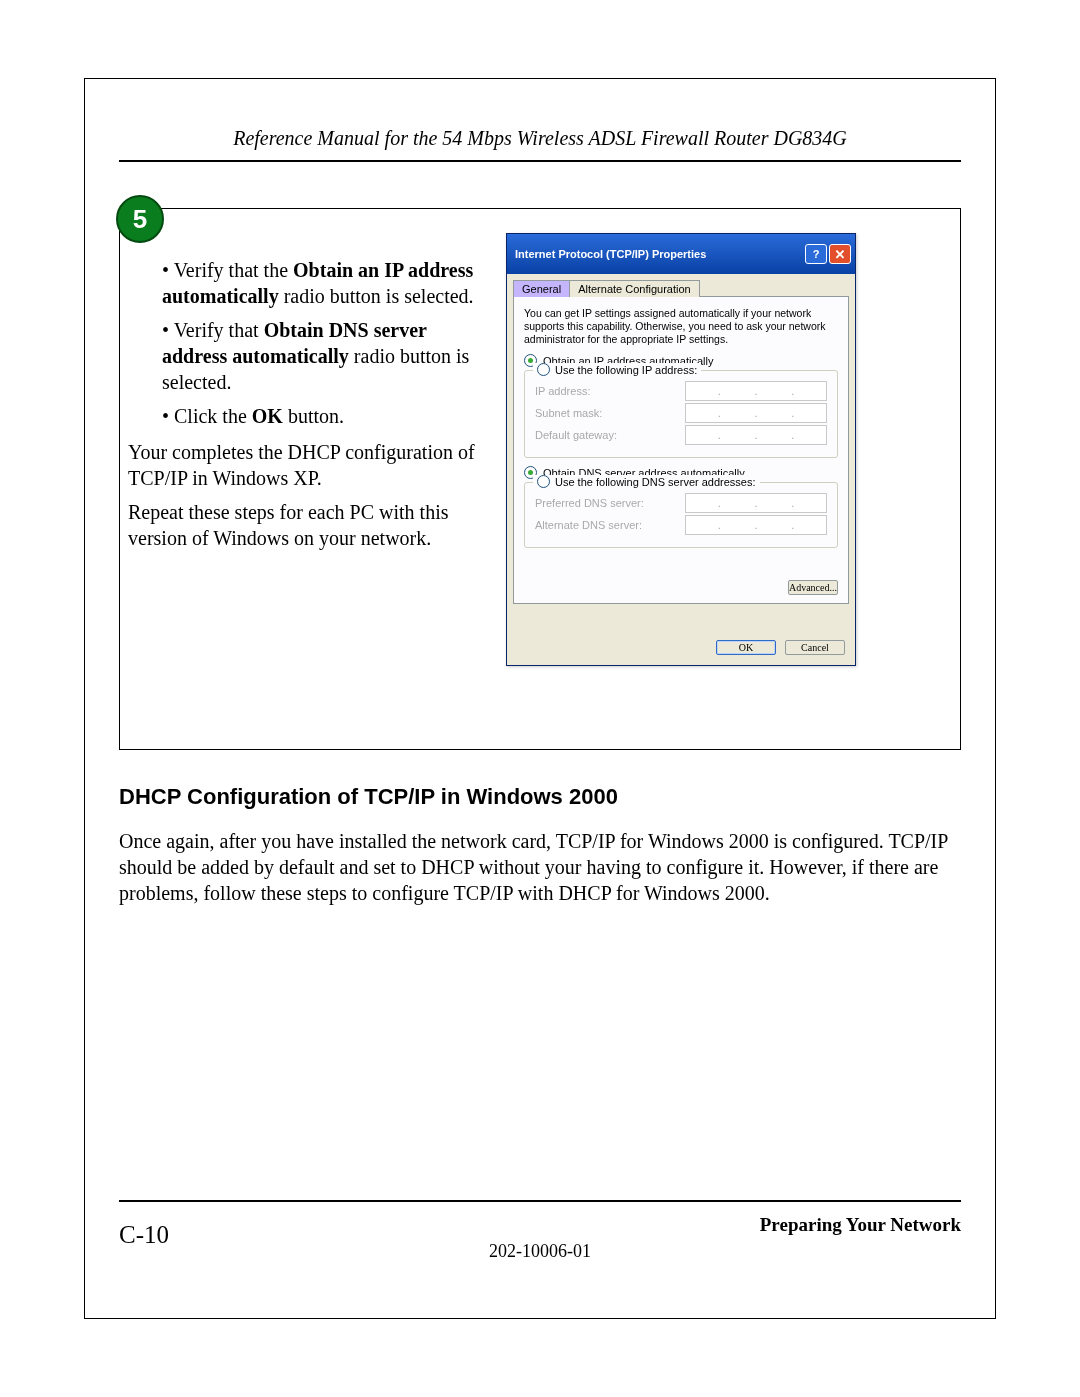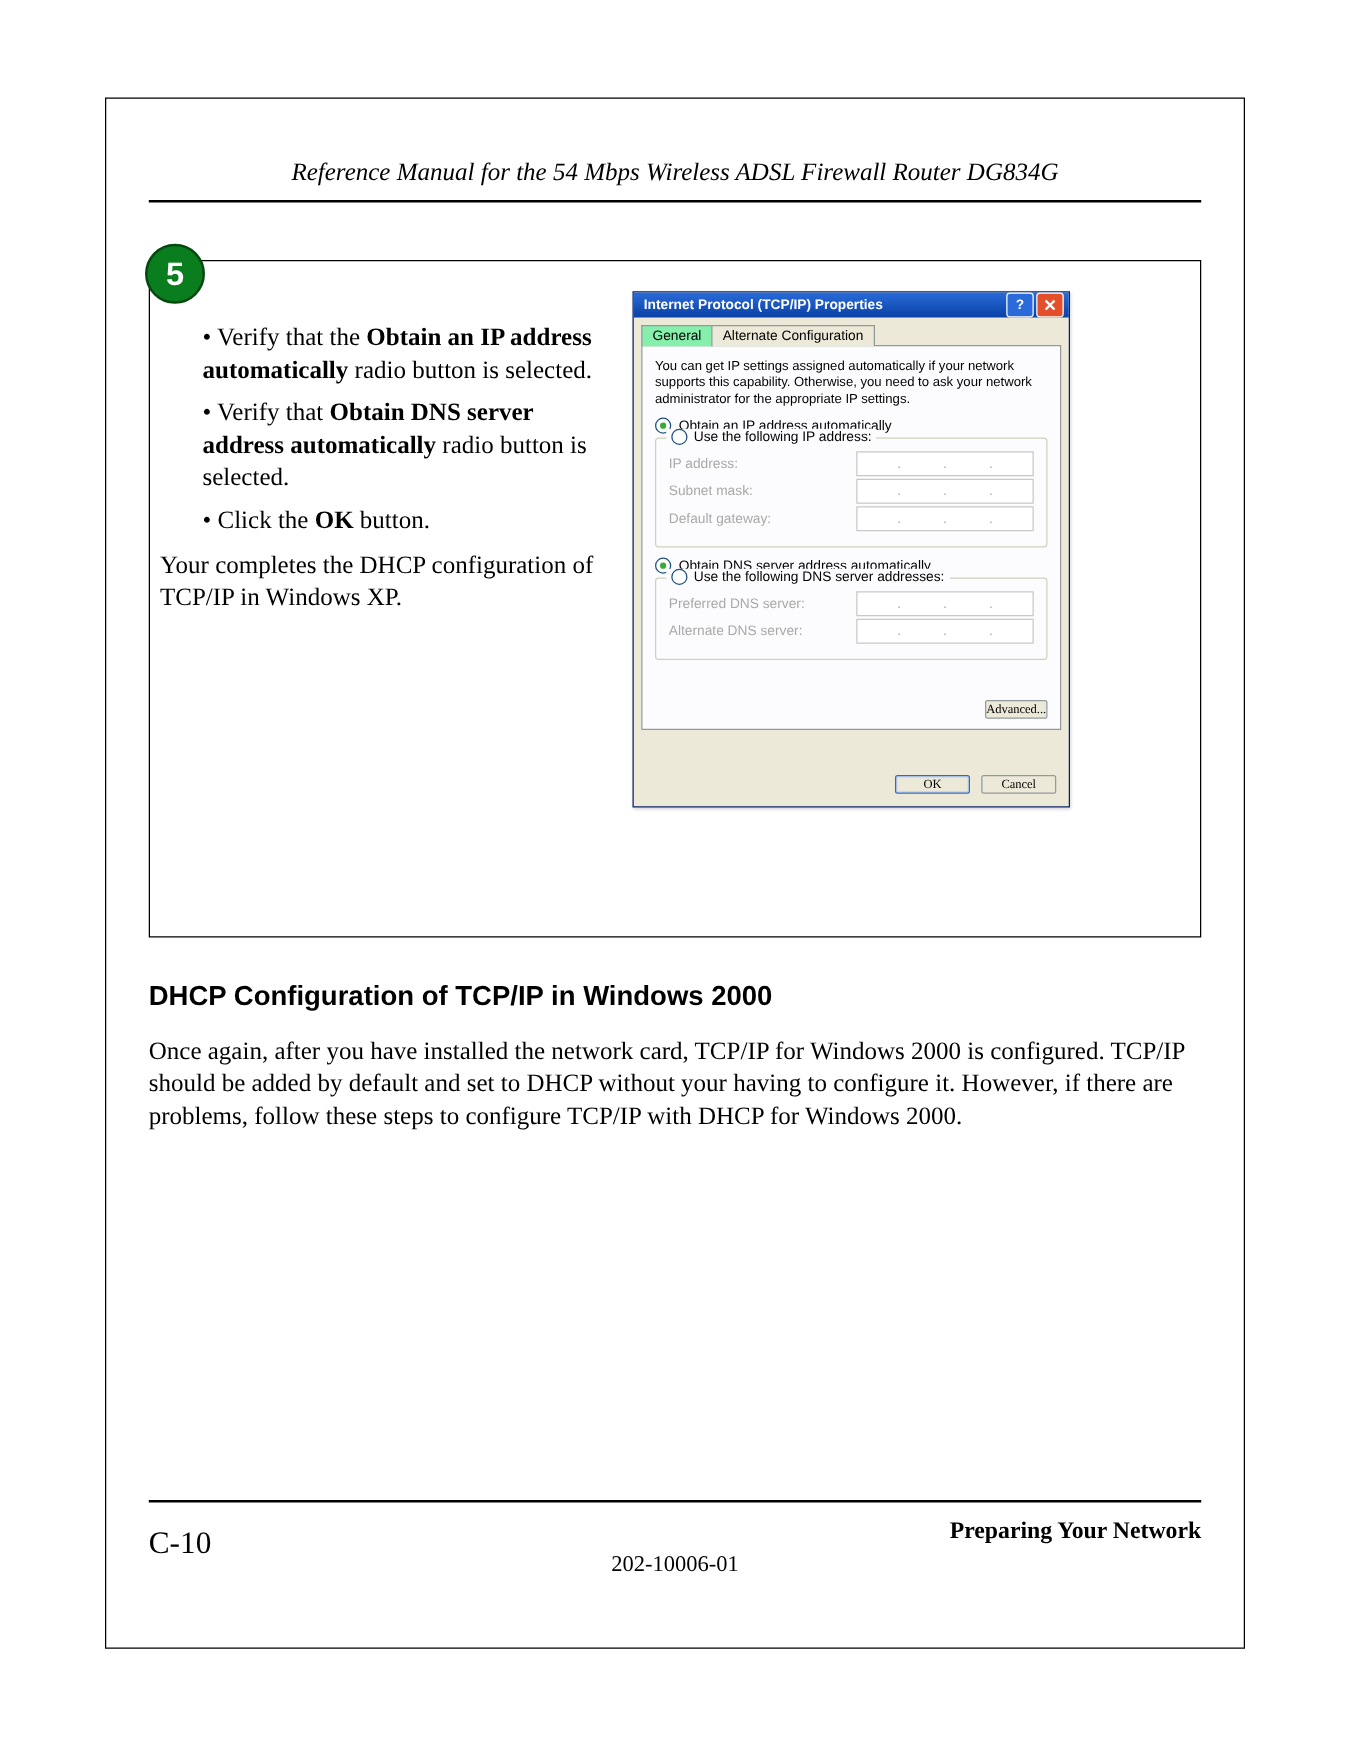--- a/index.html
+++ b/index.html
@@ -19,27 +19,27 @@
   
   .h2{font-family:Arial,Helvetica,sans-serif;font-weight:bold;font-size:22px;margin:34px 22px 18px 22px;}
   .body-text{font-size:20px;margin:0 22px;line-height:1.3;}
   
   .foot-rule{position:absolute;left:22px;right:22px;bottom:96px;border:0;border-top:2px solid #000;}
   .foot-left{position:absolute;left:22px;bottom:57px;font-size:25px;}
   .foot-right{position:absolute;right:22px;bottom:70px;font-size:19px;font-weight:bold;}
   .foot-doc{position:absolute;width:100%;bottom:44px;text-align:center;font-size:18px;}
   
   .xp-dialog{position:absolute;left:10px;top:24px;width:348px;border:1px solid #0a246a;background:#ece9d8;font-family:Tahoma,Arial,sans-serif;font-size:11px;color:#000;box-shadow:1px 1px 3px rgba(0,0,0,.2);}
-  .xp-title{background:linear-gradient(to bottom,#2a6bd9,#0941a5);height:20px;display:flex;align-items:center;padding:0 4px;color:#fff;font-weight:bold;}
+  .xp-title{background:linear-gradient(to bottom,#2a6bd9,#0941a5);height:40px;display:flex;align-items:center;padding:0 4px;color:#fff;font-weight:bold;}
   .xp-title span{flex:1;padding-left:4px;}
   .xp-title .tbtn{width:20px;height:18px;margin-left:2px;border:1px solid #fff;border-radius:3px;display:flex;align-items:center;justify-content:center;font-weight:bold;}
   .tbtn-help{background:#2a6bd9;color:#fff;}
   .tbtn-close{background:#e34f2b;color:#fff;font-size:13px;}
   .xp-tabs{padding:5px 6px 0 6px;}
-  .xp-tab{display:inline-block;padding:2px 8px;border:1px solid #919b9c;border-bottom:none;background:#86efac;position:relative;top:1px;margin-right:-1px;}
+  .xp-tab{display:inline-block;padding:2px 8px;border:1px solid #919b9c;border-bottom:none;background:#c4b5fd;position:relative;top:1px;margin-right:-1px;}
   .xp-tab.inactive{background:#ece9d8;}
   .xp-tabbody{border:1px solid #919b9c;background:#fcfcfe;margin:0 6px 6px 6px;padding:10px 10px 8px 10px;}
   .xp-desc{font-size:10.5px;line-height:1.25;margin-bottom:8px;}
   .xp-radio-row{display:flex;align-items:center;margin:3px 0;}
   .xp-radio{width:11px;height:11px;border:1px solid #1c5180;border-radius:50%;margin-right:6px;display:inline-flex;align-items:center;justify-content:center;background:#fff;}
   .xp-radio.sel::after{content:"";width:5px;height:5px;background:#39a939;border-radius:50%;}
   .xp-fieldset{border:1px solid #d0d0bf;border-radius:3px;margin:2px 0 8px 0;padding:8px 10px 10px 10px;position:relative;}
   .xp-fieldset .legend{position:absolute;top:-8px;left:8px;background:#fcfcfe;padding:0 4px;display:flex;align-items:center;}
   .xp-fieldset .legend .xp-radio{margin-right:5px;}
   .xp-row{display:flex;align-items:center;color:#a9a9a9;margin:2px 0;}
@@ -70,20 +70,21 @@
               <span>• Verify that the </span><b>Obtain an IP address automatically</b><span> radio button is selected.</span>
             </li>
             <li>
               <span>• Verify that </span><b>Obtain DNS server address automatically</b><span> radio button is selected.</span>
             </li>
             <li>
               <span>• Click the </span><b>OK</b><span> button.</span>
             </li>
           </ul>
           <p>Your completes the DHCP configuration of TCP/IP in Windows XP.</p>
+          <p>Repeat these steps for each PC with this version of Windows on your network.</p>
         </div>
 
         <div class="step-right">
           <div class="xp-dialog">
             <div class="xp-title">
               <span>Internet Protocol (TCP/IP) Properties</span>
               <div class="tbtn tbtn-help">?</div>
               <div class="tbtn tbtn-close">✕</div>
             </div>
             <div class="xp-tabs">

